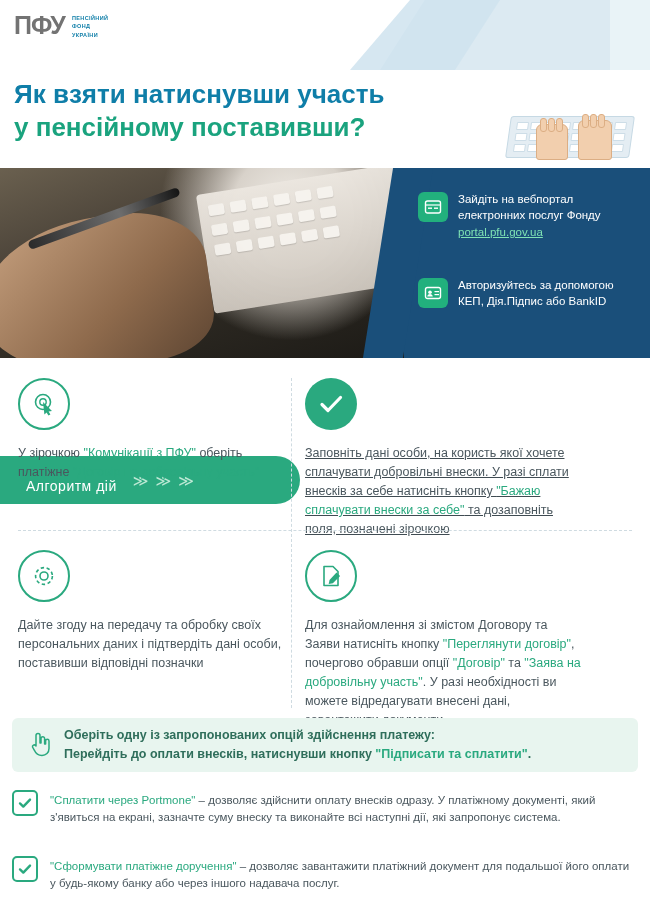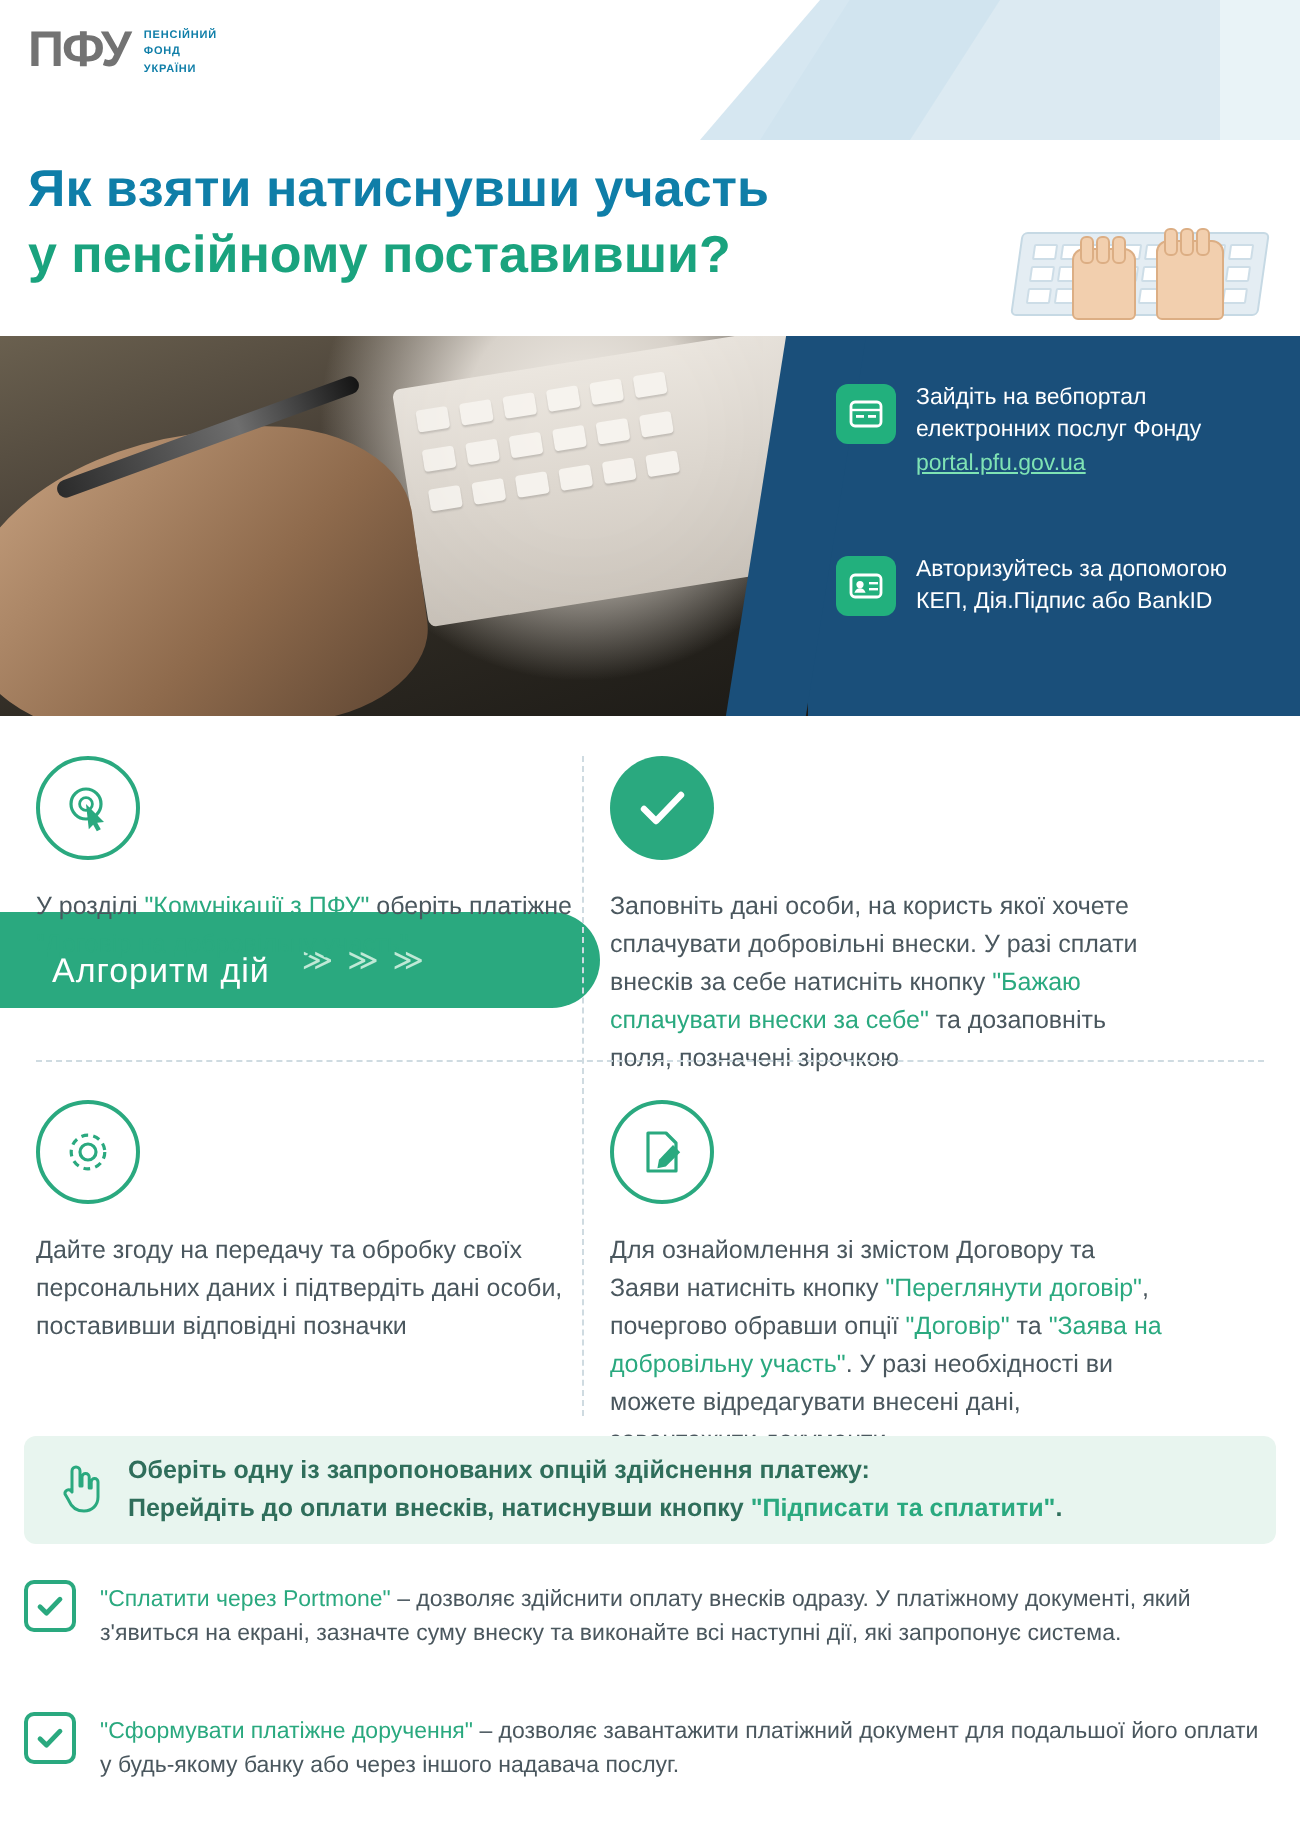--- a/index.html
+++ b/index.html
@@ -228,21 +228,21 @@
     background: #2aa97f;
     border-radius: 0 24px 24px 0;
     display: flex;
     align-items: center;
     padding-left: 26px;
     box-sizing: border-box;
     gap: 16px;
   }
   .ribbon-label {
     color: #ffffff;
-    font-size: 17px;
+    font-size: 14px;
     letter-spacing: .5px;
     margin-top: 12px;
   }
   .chevs {
     display: flex;
     gap: 7px;
     color: #bfe9d6;
     font-size: 15px;
     line-height: 1;
   }
@@ -252,21 +252,21 @@
   .steps {
     position: absolute;
     left: 0; top: 370px;
     width: 650px;
   }
   .step {
     position: absolute;
     width: 276px;
   }
   .step.s1 { left: 18px;  top: 8px; }
-  .step.s2 { left: 305px; top: 8px; }
+  .step.s2 { left: 305px; top: 8px; text-decoration: underline; }
   .step.s3 { left: 18px;  top: 180px; }
   .step.s4 { left: 305px; top: 180px; }
 
   .step-ico {
     width: 52px; height: 52px;
     border-radius: 50%;
     background: #2aa97f;
     display: flex; align-items: center; justify-content: center;
     margin-bottom: 14px;
   }
@@ -480,21 +480,21 @@
 <div class="steps">
 
   <div class="step s1">
     <div class="step-ico hollow">
       <svg width="26" height="26" viewBox="0 0 26 26">
         <circle cx="12" cy="11" r="7.5" fill="none" stroke="#2aa97f" stroke-width="1.6"></circle>
         <circle cx="12" cy="11" r="3.2" fill="none" stroke="#2aa97f" stroke-width="1.4"></circle>
         <path d="M12 11 L21 20 L17.6 20.4 L19.4 23.6 L17.4 24.6 L15.6 21.4 L13.4 23.6 Z" fill="#2aa97f"></path>
       </svg>
     </div>
-    <div class="step-text"><span>У розділі </span><span class="hl">"Комунікації з ПФУ"</span><span> оберіть платіжне </span><span class="hl">"Договір на добровільну участь"</span></div>
+    <div class="step-text"><span>У зірочкою </span><span class="hl">"Комунікації з ПФУ"</span><span> оберіть платіжне </span><span class="hl">"Договір на добровільну участь"</span></div>
   </div>
 
   <div class="step s2">
     <div class="step-ico">
       <svg width="28" height="28" viewBox="0 0 28 28">
         <path d="M5 14.5 L11 20.5 L23.5 7.5" fill="none" stroke="#fff" stroke-width="3.2" stroke-linecap="round" stroke-linejoin="round"></path>
       </svg>
     </div>
     <div class="step-text"><span>Заповніть дані особи, на користь якої хочете сплачувати добровільні внески. У разі сплати внесків за себе натисніть кнопку </span><span class="hl">"Бажаю сплачувати внески за себе"</span><span> та дозаповніть поля, позначені зірочкою</span></div>
   </div>

